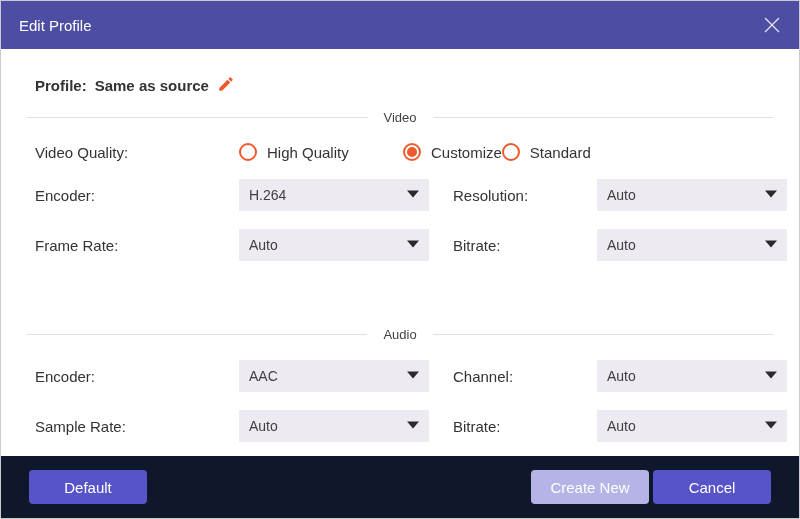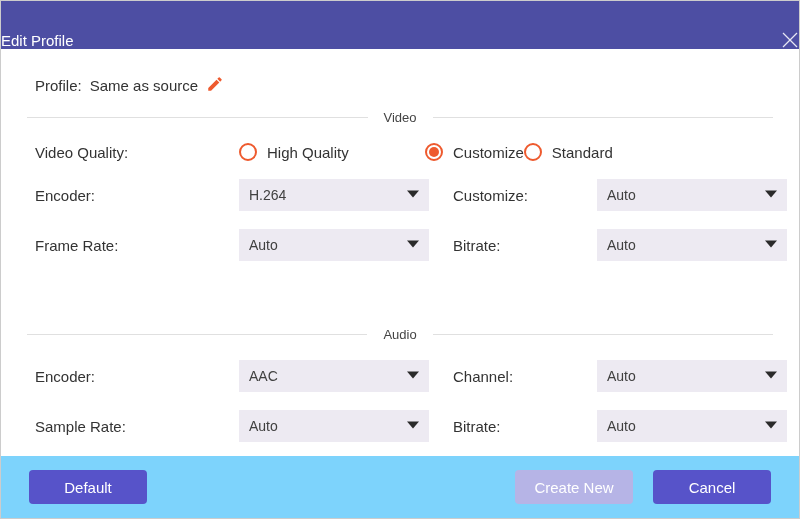--- a/index.html
+++ b/index.html
@@ -2,32 +2,32 @@
 <html><head>
 <meta charset="utf-8">
 <style>
   * { box-sizing: border-box; margin: 0; padding: 0; font-family: Arial, Helvetica, sans-serif; }
   html, body { width: 800px; height: 519px; overflow: hidden; }
   .window {
     width: 800px; height: 519px; background: #fff; position: relative;
     border: 1px solid #ccc;
   }
   .titlebar {
-    height: 48px; background: #4d4ea3; display: flex; align-items: flex-end;
-    justify-content: space-between; padding: 0 0; color: #fff;
+    height: 48px; background: #4d4ea3; display: flex; align-items: center;
+    justify-content: space-between; padding: 0 18px; color: #fff;
   }
   .titlebar .title { font-size: 15px; }
   .titlebar .close { width: 18px; height: 18px; cursor: pointer; }
   .titlebar .close svg { stroke: #e6e6f2; stroke-width: 1.2; }
   .body {
     padding: 18px 26px 0 26px;
   }
   .profile-row {
     display: flex; align-items: center; gap: 8px; font-size: 15px;
-    color: #333; margin: 8px 8px 14px 8px;
+    color: #333; margin: 8px 8px 14px 8px; font-weight: bold;
   }
   .profile-row .edit-icon { color: #ee5a2e; cursor: pointer; }
   .profile-row .edit-icon svg { fill: #ee5a2e; }
   .section-divider {
     display: flex; align-items: center; margin: 6px 0 18px 0;
     color: #444; font-size: 13px;
   }
   .section-divider::before,
   .section-divider::after {
     content: ""; flex: 1; height: 1px; background: #e0e0e0;
@@ -50,33 +50,33 @@
     display: flex; align-items: center; gap: 10px; font-size: 15px; color: #333;
     cursor: pointer;
   }
   .radio .circ {
     width: 18px; height: 18px; border: 2px solid #ee5a2e; border-radius: 50%;
     display: inline-flex; align-items: center; justify-content: center;
   }
   .radio.selected .dot {
     width: 10px; height: 10px; background: #ee5a2e; border-radius: 50%;
   }
-  .radio-high { width: 186px; }
+  .radio-high { width: 164px; }
   .radio-std  { width: 190px; }
   .select {
     background: #edeaf2; height: 32px; display: flex; align-items: center;
     justify-content: space-between; padding: 0 10px; font-size: 14px; color: #404040;
     cursor: pointer;
   }
   .select .caret svg { fill: #2a2a2a; }
   .audio-gap { height: 60px; }
   .footer {
     position: absolute; left: 0; right: 0; bottom: 0; height: 62px;
-    background: #7dd3fc; display: flex; align-items: center;
-    padding: 0 28px; gap: 20px;
+    background: #0f172a; display: flex; align-items: center;
+    padding: 0 28px; gap: 4px;
   }
   .footer .spacer { flex: 1; }
   .btn {
     height: 34px; min-width: 118px; border-radius: 4px; display: inline-flex;
     align-items: center; justify-content: center; font-size: 15px; cursor: pointer;
     user-select: none;
   }
   .btn-primary { background: #5753c9; color: #fff; }
   .btn-disabled { background: #b6b4e6; color: #fff; cursor: default; }
 </style>
@@ -134,21 +134,21 @@
         </div>
       </div>
 
       <div class="label">Encoder:</div>
       <div class="select">
         <span>H.264</span>
         <span class="caret"><svg width="12" height="12" viewBox="0 0 10 10">
               <path d="M0 2 L5 8 L10 2 Z"></path>
             </svg></span>
       </div>
-      <div class="label">Customize:</div>
+      <div class="label">Resolution:</div>
       <div class="select">
         <span>Auto</span>
         <span class="caret"><svg width="12" height="12" viewBox="0 0 10 10">
               <path d="M0 2 L5 8 L10 2 Z"></path>
             </svg></span>
       </div>
 
       <div class="label">Frame Rate:</div>
       <div class="select">
         <span>Auto</span>

